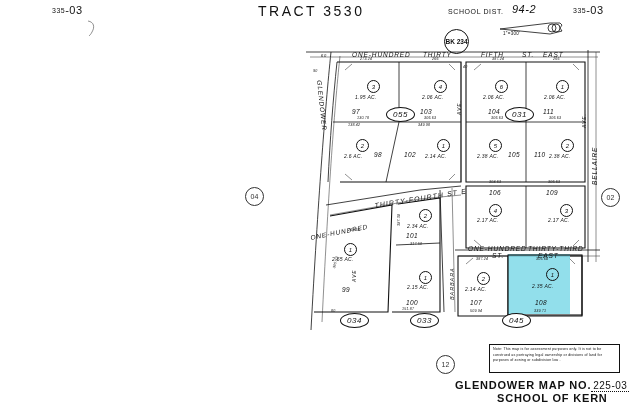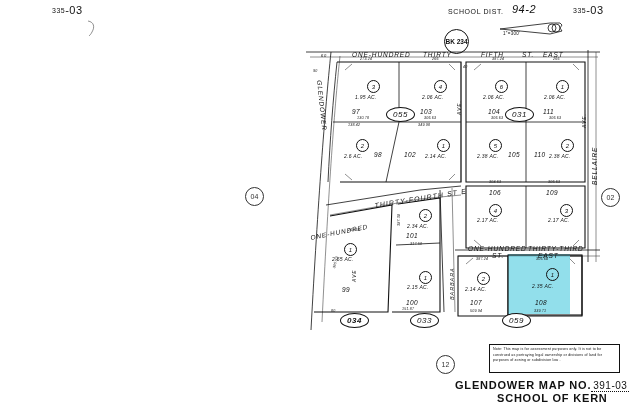--- a/index.html
+++ b/index.html
@@ -80,20 +80,21 @@
 <body>
 
 <div id="page">
 
   <div class="txt" id="hdr-left"><span class="small">335</span><span>-03</span></div>
 
   <svg id="squig" width="22" height="18">
     <path class="lnthin" d="M4 1 C10 2, 11 7, 8 12 C7 14, 6 15, 5 16"></path>
   </svg>
 
+  <div class="txt" id="tract-title">TRACT  3530</div>
   <div class="txt" id="schooldist">SCHOOL  DIST.</div>
   <div class="txt" id="schoolval">94-2</div>
   <div class="txt" id="hdr-right"><span class="small">335</span><span>-03</span></div>
 
   <svg class="abs" style="left:498px;top:20px;" width="70" height="18">
     <path class="ln" d="M2 9 L52 3 L62 3 L64 5 L62 8 L64 11 L52 14 Z"></path>
     <circle class="ln" cx="54" cy="8" r="4"></circle>
     <circle class="ln" cx="58" cy="8" r="4"></circle>
   </svg>
   <div class="txt" id="scale-note">1"=300'</div>
@@ -182,23 +183,23 @@
 
   <div class="txt st-name" style="left:450px;top:300px;transform:rotate(-90deg);transform-origin:0 0;font-size:5.5px;">BARBARA</div>
 
   <div class="txt st-name" style="left:468px;top:246px;">ONE-HUNDRED</div>
   <div class="txt st-name" style="left:528px;top:246px;">THIRTY-THIRD</div>
   <div class="txt st-name" style="left:492px;top:253px;">ST.</div>
   <div class="txt st-name" style="left:538px;top:253px;">EAST</div>
 
   <div class="blkc" style="left:386px;top:107px;">055</div>
   <div class="blkc" style="left:505px;top:107px;text-align:right;">031</div>
-  <div class="blkc" style="left:340px;top:313px;font-weight:bold;">034</div>
+  <div class="blkc" style="left:340px;top:313px;">034</div>
   <div class="blkc" style="left:410px;top:313px;">033</div>
-  <div class="blkc" style="left:502px;top:313px;">059</div>
+  <div class="blkc" style="left:502px;top:313px;">045</div>
 
   <div class="refc" style="left:245px;top:187px;">04</div>
   <div class="refc" style="left:601px;top:188px;">02</div>
   <div class="refc" style="left:436px;top:355px;">12</div>
 
   <div class="lotc" style="left:367px;top:80px;">3</div>
   <div class="txt acre" style="left:355px;top:95px;">1.95 AC.</div>
   <div class="txt pno" style="left:352px;top:109px;">97</div>
 
   <div class="lotc" style="left:434px;top:80px;">4</div>
@@ -283,16 +284,16 @@
   <div class="txt dim" style="left:333px;top:268px;transform:rotate(-75deg);transform-origin:0 0;">305.93</div>
 
   <div class="txt dim" style="left:331px;top:310px;">80</div>
   <div class="txt dim" style="left:463px;top:66px;">40</div>
   <div class="txt dim" style="left:313px;top:70px;">90</div>
 
   <div id="notebox" class="abs">
     <p>Note: This map is for assessment purposes only. It is not to be construed as portraying legal ownership or divisions of land for purposes of zoning or subdivision law .</p>
   </div>
 
-  <div class="txt" id="foot1"><span>GLENDOWER  MAP  NO.</span><span class="val">391-03</span></div>
+  <div class="txt" id="foot1"><span>GLENDOWER  MAP  NO.</span><span class="val">225-03</span></div>
   <div class="txt" id="foot2">SCHOOL  OF  KERN</div>
 
 </div>
 
 </body></html>

